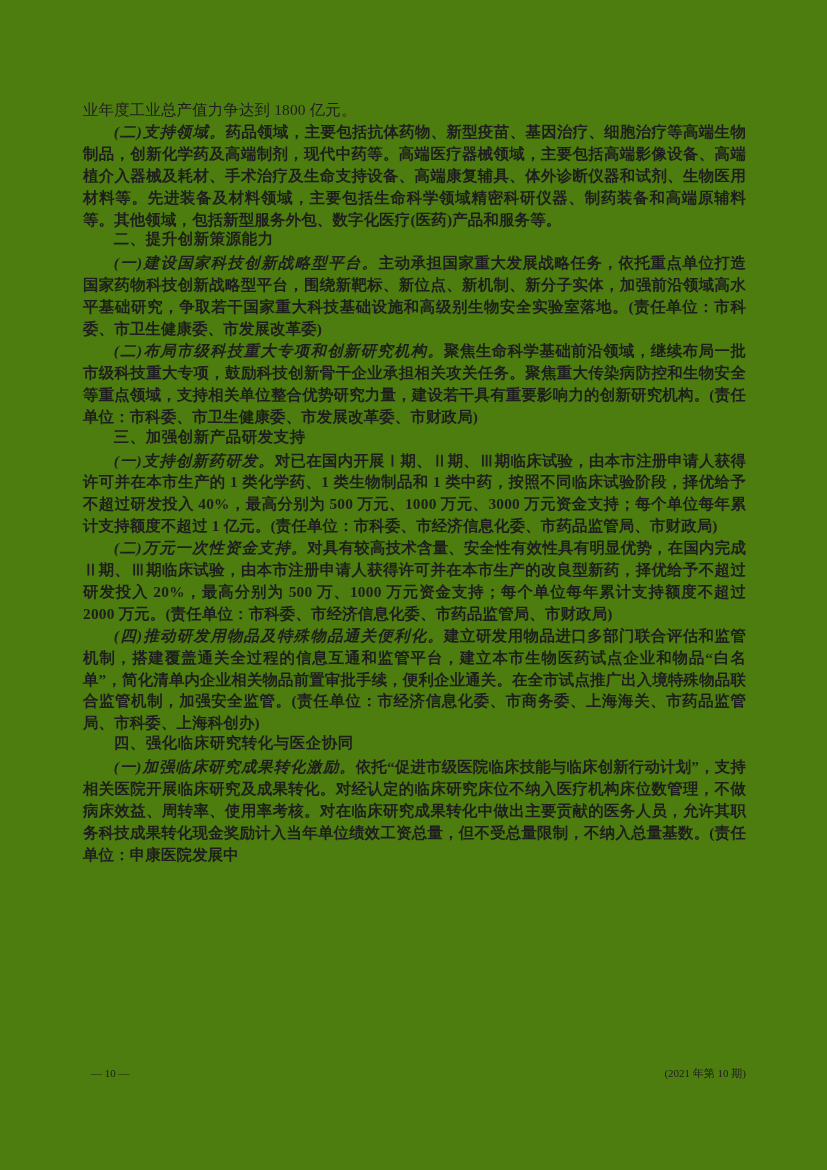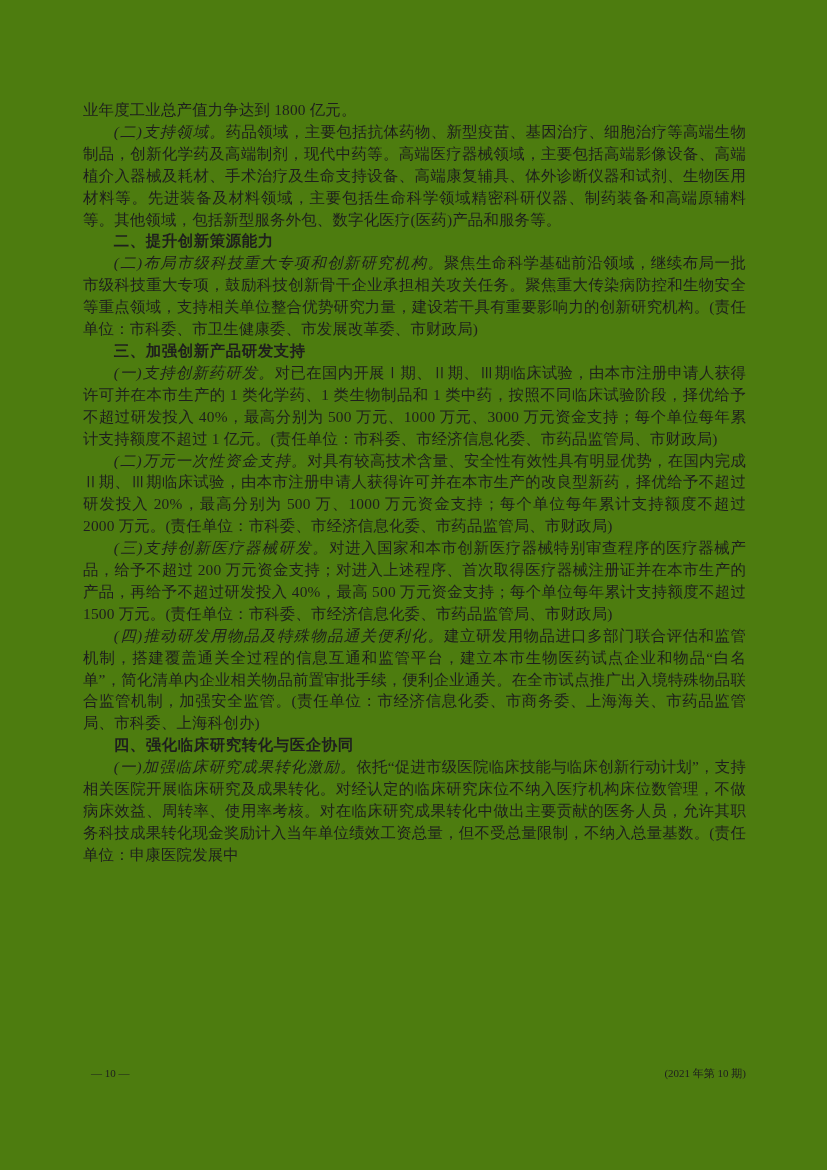--- a/index.html
+++ b/index.html
@@ -26,28 +26,29 @@
     line-height: 21.9px;
     text-align: justify;
     letter-spacing: 0.2px;
   }
   .content p {
     margin: 0;
     padding: 0;
   }
   .content p.item {
     text-indent: 2em;
+    font-weight: bold;
   }
   .content p.continuation {
     text-indent: 0;
   }
   .content p.heading {
     text-indent: 2em;
     font-weight: bold;
-    font-family: Liberation Serif, serif;
+    font-family: Liberation Mono, monospace;
     letter-spacing: 0.6px;
   }
   .lead {
     font-style: italic;
     letter-spacing: 1px;
   }
   .footer {
     position: absolute;
     left: 83px;
     top: 1063px;
@@ -66,25 +67,25 @@
   }
 </style>
 </head>
 <body>
 
 <div class="page">
   <div class="content">
       <p class="continuation">业年度工业总产值力争达到 1800 亿元。</p>
       <p class="item"><span class="lead">(二)支持领域。</span>药品领域，主要包括抗体药物、新型疫苗、基因治疗、细胞治疗等高端生物制品，创新化学药及高端制剂，现代中药等。高端医疗器械领域，主要包括高端影像设备、高端植介入器械及耗材、手术治疗及生命支持设备、高端康复辅具、体外诊断仪器和试剂、生物医用材料等。先进装备及材料领域，主要包括生命科学领域精密科研仪器、制药装备和高端原辅料等。其他领域，包括新型服务外包、数字化医疗(医药)产品和服务等。</p>
       <p class="heading">二、提升创新策源能力</p>
+      <p class="item"><span class="lead">(一)建设国家科技创新战略型平台。</span>主动承担国家重大发展战略任务，依托重点单位打造国家药物科技创新战略型平台，围绕新靶标、新位点、新机制、新分子实体，加强前沿领域高水平基础研究，争取若干国家重大科技基础设施和高级别生物安全实验室落地。(责任单位：市科委、市卫生健康委、市发展改革委)</p>
       <p class="item"><span class="lead">(二)布局市级科技重大专项和创新研究机构。</span>聚焦生命科学基础前沿领域，继续布局一批市级科技重大专项，鼓励科技创新骨干企业承担相关攻关任务。聚焦重大传染病防控和生物安全等重点领域，支持相关单位整合优势研究力量，建设若干具有重要影响力的创新研究机构。(责任单位：市科委、市卫生健康委、市发展改革委、市财政局)</p>
       <p class="heading">三、加强创新产品研发支持</p>
       <p class="item"><span class="lead">(一)支持创新药研发。</span>对已在国内开展Ⅰ期、Ⅱ期、Ⅲ期临床试验，由本市注册申请人获得许可并在本市生产的 1 类化学药、1 类生物制品和 1 类中药，按照不同临床试验阶段，择优给予不超过研发投入 40%，最高分别为 500 万元、1000 万元、3000 万元资金支持；每个单位每年累计支持额度不超过 1 亿元。(责任单位：市科委、市经济信息化委、市药品监管局、市财政局)</p>
       <p class="item"><span class="lead">(二)万元一次性资金支持。</span>对具有较高技术含量、安全性有效性具有明显优势，在国内完成Ⅱ期、Ⅲ期临床试验，由本市注册申请人获得许可并在本市生产的改良型新药，择优给予不超过研发投入 20%，最高分别为 500 万、1000 万元资金支持；每个单位每年累计支持额度不超过 2000 万元。(责任单位：市科委、市经济信息化委、市药品监管局、市财政局)</p>
-      <p class="item"><span class="lead">(三)支持创新医疗器械研发。</span>对进入国家和本市创新医疗器械特别审查程序的医疗器械产品，给予不超过 200 万元资金支持；对进入上述程序、首次取得医疗器械注册证并在本市生产的产品，再给予不超过研发投入 40%，最高 500 万元资金支持；每个单位每年累计支持额度不超过 1500 万元。(责任单位：市科委、市经济信息化委、市药品监管局、市财政局)</p>
       <p class="item"><span class="lead">(四)推动研发用物品及特殊物品通关便利化。</span>建立研发用物品进口多部门联合评估和监管机制，搭建覆盖通关全过程的信息互通和监管平台，建立本市生物医药试点企业和物品“白名单”，简化清单内企业相关物品前置审批手续，便利企业通关。在全市试点推广出入境特殊物品联合监管机制，加强安全监管。(责任单位：市经济信息化委、市商务委、上海海关、市药品监管局、市科委、上海科创办)</p>
       <p class="heading">四、强化临床研究转化与医企协同</p>
       <p class="item"><span class="lead">(一)加强临床研究成果转化激励。</span>依托“促进市级医院临床技能与临床创新行动计划”，支持相关医院开展临床研究及成果转化。对经认定的临床研究床位不纳入医疗机构床位数管理，不做病床效益、周转率、使用率考核。对在临床研究成果转化中做出主要贡献的医务人员，允许其职务科技成果转化现金奖励计入当年单位绩效工资总量，但不受总量限制，不纳入总量基数。(责任单位：申康医院发展中</p>
     </div>
   <div class="footer">
     <span class="pageno">—  10  —</span>
     <span class="issue">(2021 年第 10 期)</span>
   </div>
 </div>
 

